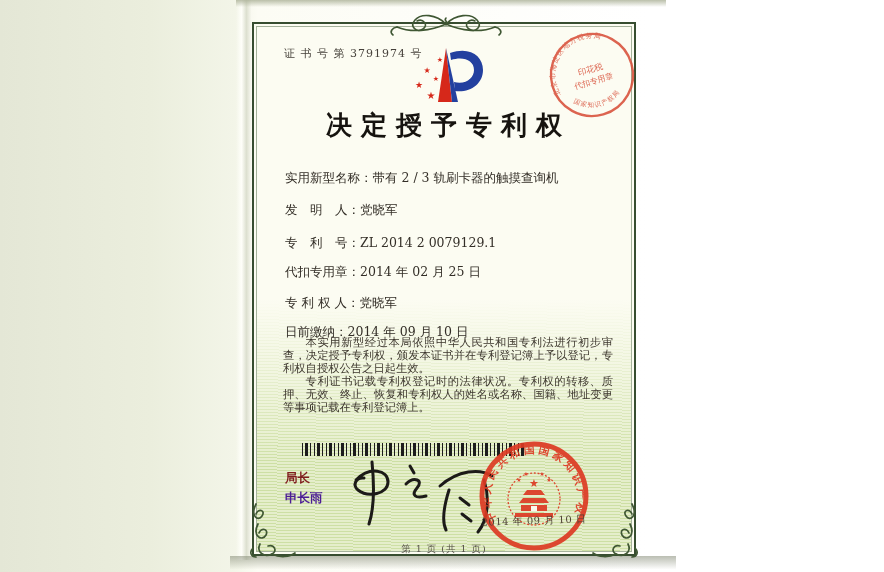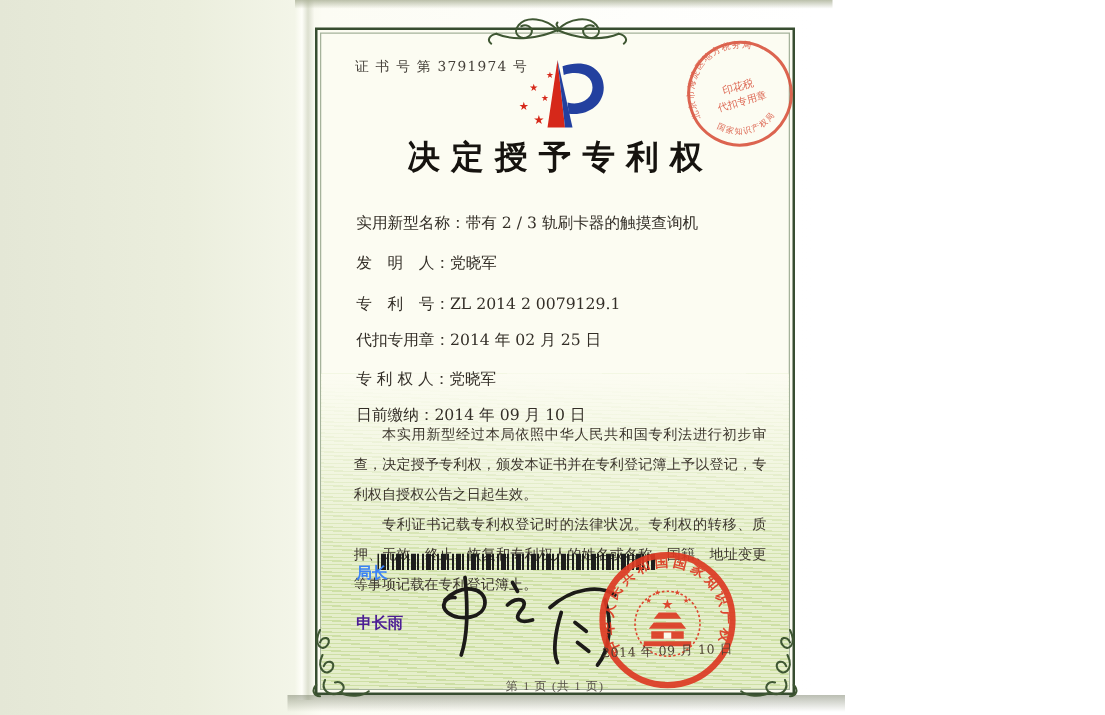--- a/index.html
+++ b/index.html
@@ -22,30 +22,30 @@
   .guilloche-fade{position:absolute;left:3px;right:3px;bottom:3px;height:252px;
     background:linear-gradient(to bottom,#fcfcf2 0%,rgba(252,252,242,.55) 30%,rgba(252,252,242,0) 65%);z-index:0;}
   .content{position:absolute;inset:0;z-index:1;}
   
   .cert-no{position:absolute;left:30px;top:22px;font-size:11px;letter-spacing:1px;color:#45403a;}
   .title{position:absolute;left:0;top:84px;width:100%;text-align:center;
     font-size:26px;font-weight:700;letter-spacing:9px;color:#16130f;text-indent:9px;}
   .field{position:absolute;left:31px;font-size:12.5px;color:#332e27;white-space:nowrap;}
   .f0{top:146px}.f1{top:178px}.f2{top:211px}.f3{top:240px}.f4{top:271px}.f5{top:300px}
   .paras{position:absolute;left:29px;top:312px;width:330px;}
-  .para{font-size:11.3px;line-height:24px;text-align:justify;text-indent:2em;color:#3c362d;margin:0;}
+  .para{font-size:11.3px;line-height:13px;text-align:justify;text-indent:2em;color:#3c362d;margin:0;}
   .barcode{position:absolute;left:48px;top:419px;width:222px;height:13px;
     background:repeating-linear-gradient(90deg,#1d1d1d 0px,#1d1d1d 1.5px,transparent 1.5px,transparent 3px,#1d1d1d 3px,#1d1d1d 6.5px,transparent 6.5px,transparent 8px,#1d1d1d 8px,#1d1d1d 9px,transparent 9px,transparent 12px);}
-  .signer-title{position:absolute;left:31px;top:426px;font-family:Liberation Mono, monospace;font-weight:700;font-size:12.5px;color:#3b82f6;}
+  .signer-title{position:absolute;left:31px;top:446px;font-family:Liberation Mono, monospace;font-weight:700;font-size:12.5px;color:#7f1d1d;}
   .signer-name{position:absolute;left:31px;top:466px;font-family:"DejaVu Sans",sans-serif;font-weight:700;font-size:12.5px;color:#4c1d95;}
   .signature{position:absolute;left:82px;top:426px;}
   .main-seal{position:absolute;left:223px;top:415px;opacity:.92;}
   .seal-date{position:absolute;left:185px;top:490px;width:190px;text-align:center;
     font-size:10px;color:#4e4134;transform:rotate(-2deg);letter-spacing:.5px;}
-  .footer{position:absolute;left:0;top:519px;width:100%;text-align:center;font-size:9.5px;color:#565049;letter-spacing:1px;font-family:Liberation Serif, serif;}
+  .footer{position:absolute;left:0;top:519px;width:100%;text-align:center;font-size:9.5px;color:#565049;letter-spacing:1px;}
   .tax-seal{position:absolute;left:292px;top:5px;transform:rotate(-16deg);opacity:.88;}
   .logo{position:absolute;left:156px;top:20px;}
   .orn-top{position:absolute;left:127px;top:-14px;}
   .orn-bl{position:absolute;left:-7px;top:478px;}
   .orn-br{position:absolute;right:-7px;top:478px;transform:scaleX(-1);}
 </style>
 </head>
 <body>
 
 <div class="canvas">

